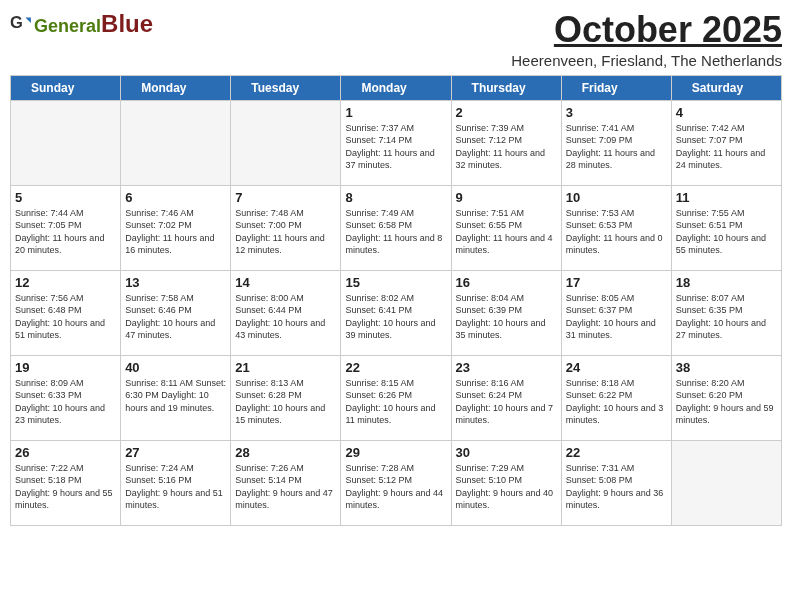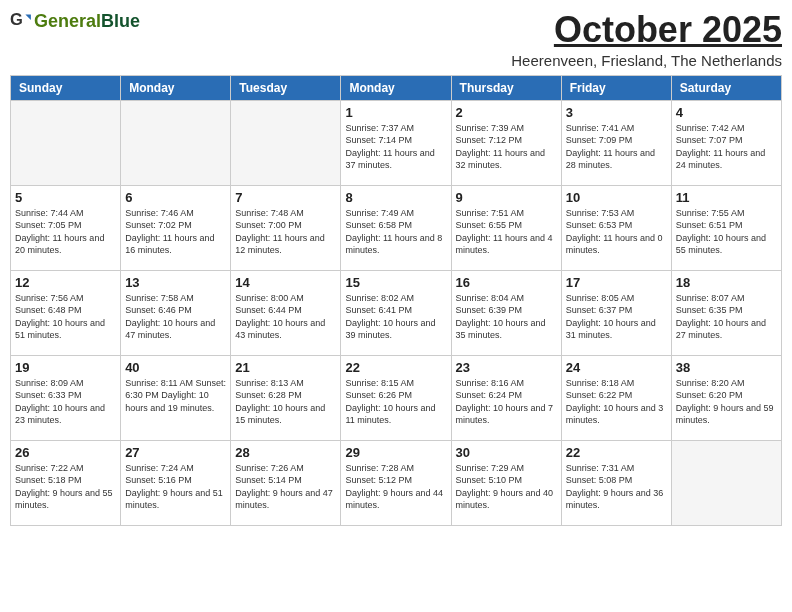--- a/index.html
+++ b/index.html
@@ -20,23 +20,23 @@
       display: flex;
       align-items: center;
       gap: 2px;
     }
     .logo-text-general {
       font-size: 18px;
       font-weight: bold;
       color: #4d7c0f;
     }
     .logo-text-blue {
-      font-size: 18px;
-      font-weight: bold;
-      color: #14532d;
+      font-size: 24px;
+      font-weight: bold;
+      color: #7f1d1d;
     }
     .logo-icon {
       width: 22px;
       height: 22px;
     }
     .title-block {
       text-align: right;
     }
     .cal-title {
       font-size: 36px;
@@ -54,21 +54,21 @@
     table {
       width: 100%;
       border-collapse: collapse;
       table-layout: fixed;
     }
     th {
       background-color: #2a6db5;
       color: #fff;
       font-size: 12px;
       font-weight: bold;
-      padding: 5px 8px;
+      padding: 5px 20px;
       text-align: left;
       border: 1px solid #ccc;
     }
     td {
       border: 1px solid #ccc;
       vertical-align: top;
       padding: 4px 4px;
       font-size: 9.5px;
       color: #333;
       height: 85px;

